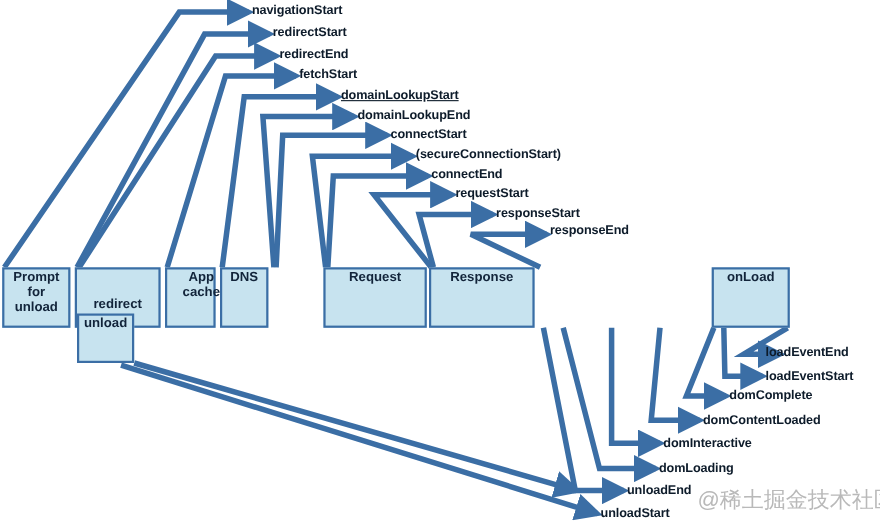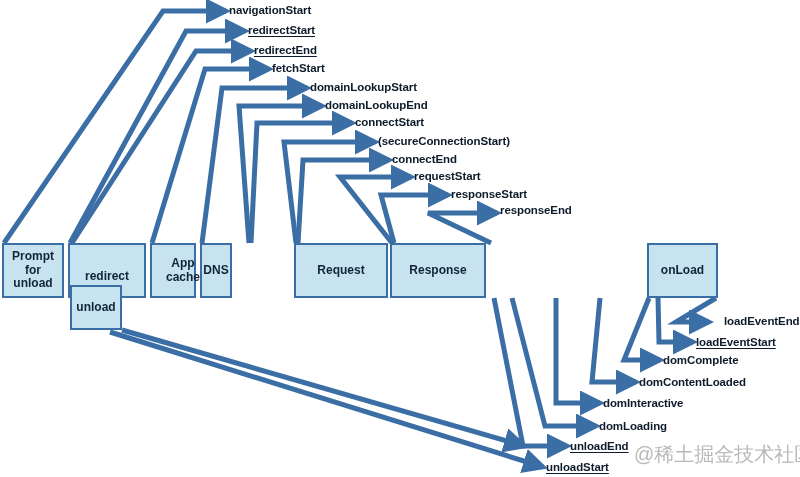--- a/index.html
+++ b/index.html
@@ -1,27 +1,27 @@
 <!DOCTYPE html>
 <html><head>
 <meta charset="utf-8">
 <style>
   html,body{margin:0;padding:0;background:#ffffff;}
   body{width:800px;height:477px;position:relative;overflow:hidden;
        font-family:"Liberation Sans","DejaVu Sans",sans-serif;}
   #stage{position:absolute;left:0;top:0;width:800px;height:477px;}
   #wires{position:absolute;left:0;top:0;width:800px;height:477px;}
   .phase{position:absolute;background:#c7e3ef;border:2px solid #3b6ea5;
-         box-sizing:border-box;display:flex;align-items:center;
+         box-sizing:border-box;display:flex;
          justify-content:center;text-align:center;font-size:12px;
          font-weight:bold;color:#12243a;line-height:1.15;z-index:3;}
   .phase span{display:block;padding:0 3px;}
   .lbl{position:absolute;font-size:11.5px;font-weight:bold;color:#0d1b2a;
        white-space:nowrap;z-index:4;letter-spacing:-0.1px;}
-  .lbl.u{text-decoration:underline;text-underline-offset:2px;}
+  .lbl.u{text-underline-offset:2px;}
   #watermark{position:absolute;left:634px;top:441px;font-size:20px;
              color:#b9b9b9;white-space:nowrap;z-index:5;
              font-family:Liberation Sans, sans-serif;}
 </style>
 </head>
 <body>
 
 <div id="stage">
 
   <svg id="wires" viewBox="0 0 800 477" width="800" height="477">
@@ -63,47 +63,47 @@
   </div>
   <div class="phase" style="left:68px;top:243px;width:78px;height:55px;align-items:center;padding-top:12px;">
     <span>redirect</span>
   </div>
   <div class="phase" style="left:70px;top:285px;width:52px;height:45px;z-index:4;">
     <span>unload</span>
   </div>
   <div class="phase" style="left:150px;top:243px;width:46px;height:55px;padding-left:20px;">
     <span>App<br>cache</span>
   </div>
-  <div class="phase" style="left:200px;top:243px;width:32px;height:55px;">
+  <div class="phase" style="left:200px;top:243px;width:44px;height:55px;">
     <span>DNS</span>
   </div>
   <div class="phase" style="left:294px;top:243px;width:94px;height:55px;">
     <span>Request</span>
   </div>
   <div class="phase" style="left:390px;top:243px;width:96px;height:55px;">
     <span>Response</span>
   </div>
   <div class="phase" style="left:647px;top:243px;width:71px;height:55px;">
     <span>onLoad</span>
   </div>
 
   <div class="lbl" style="left:229px;top:4px;">navigationStart</div>
   <div class="lbl u" style="left:248px;top:24px;">redirectStart</div>
   <div class="lbl u" style="left:254px;top:44px;">redirectEnd</div>
   <div class="lbl" style="left:272px;top:62px;">fetchStart</div>
-  <div class="lbl" style="left:310px;top:81px;">domainLookupStart</div>
+  <div class="lbl" style="left:310px;top:81px;text-decoration:underline;">domainLookupStart</div>
   <div class="lbl" style="left:325px;top:99px;">domainLookupEnd</div>
   <div class="lbl" style="left:355px;top:116px;">connectStart</div>
   <div class="lbl" style="left:378px;top:135px;">(secureConnectionStart)</div>
   <div class="lbl" style="left:392px;top:153px;">connectEnd</div>
   <div class="lbl" style="left:414px;top:170px;">requestStart</div>
   <div class="lbl" style="left:451px;top:188px;">responseStart</div>
   <div class="lbl" style="left:500px;top:204px;">responseEnd</div>
 
-  <div class="lbl" style="left:724px;top:315px;">loadEventEnd</div>
+  <div class="lbl" style="left:696px;top:315px;">loadEventEnd</div>
   <div class="lbl u" style="left:696px;top:336px;">loadEventStart</div>
   <div class="lbl" style="left:663px;top:354px;">domComplete</div>
   <div class="lbl" style="left:639px;top:376px;">domContentLoaded</div>
   <div class="lbl" style="left:603px;top:397px;">domInteractive</div>
   <div class="lbl" style="left:599px;top:420px;">domLoading</div>
   <div class="lbl u" style="left:570px;top:440px;">unloadEnd</div>
   <div class="lbl u" style="left:546px;top:461px;">unloadStart</div>
 
   <div id="watermark">@稀土掘金技术社区</div>
 </div>

